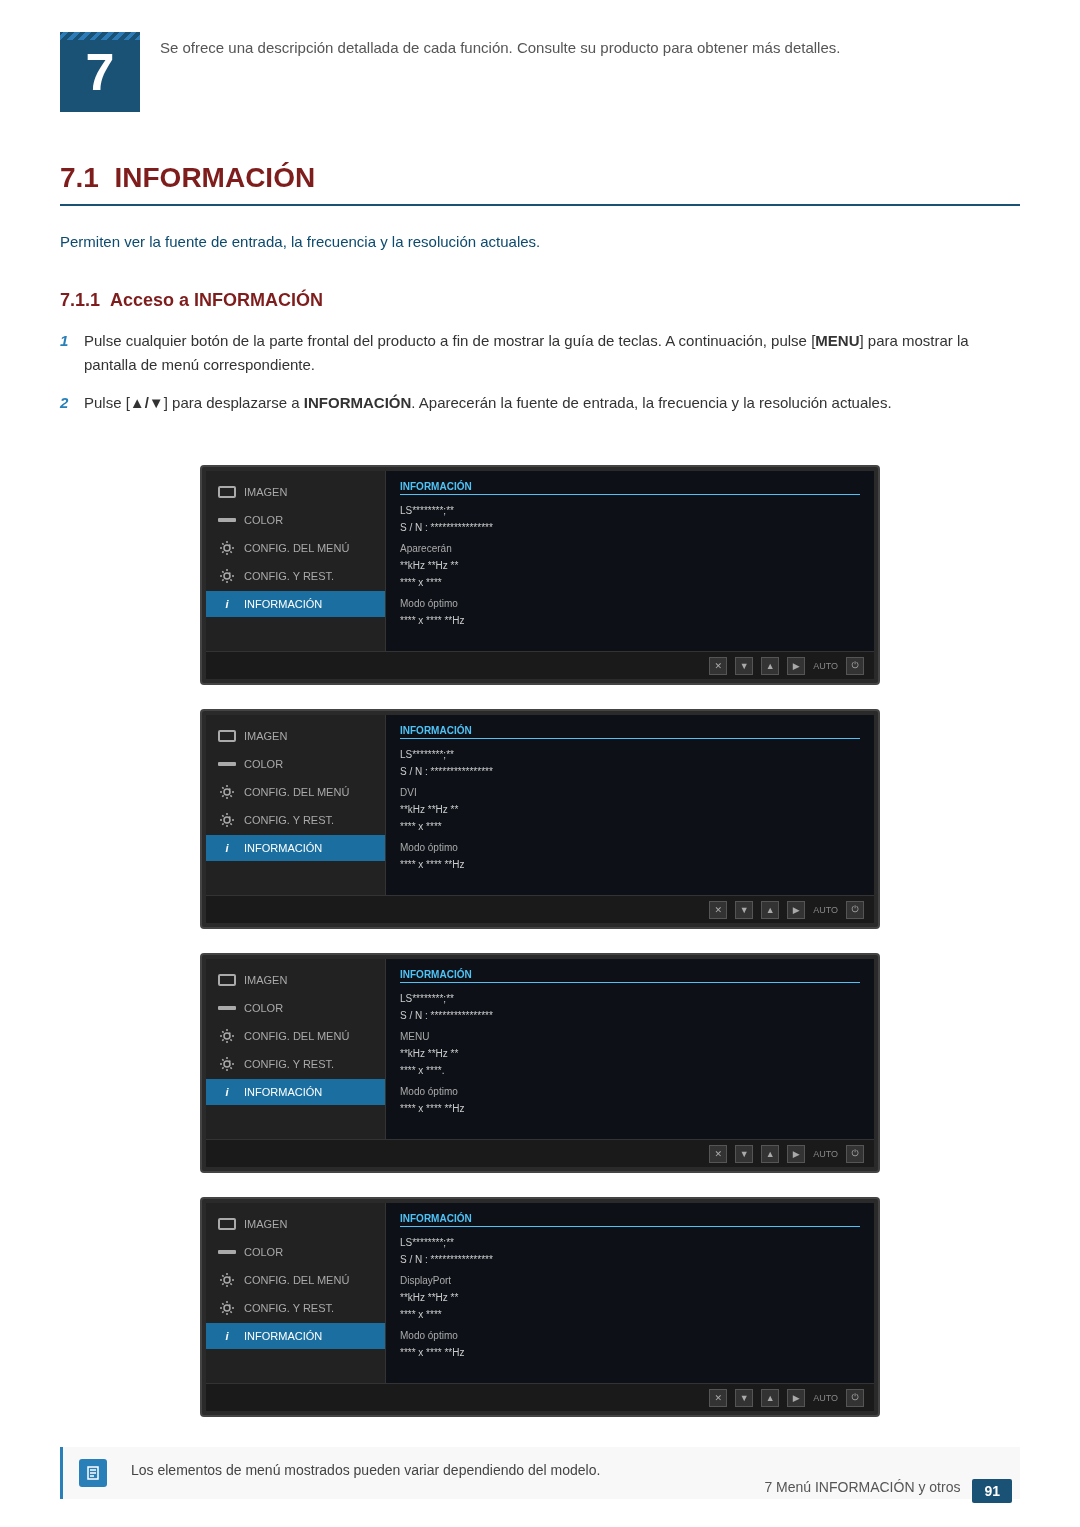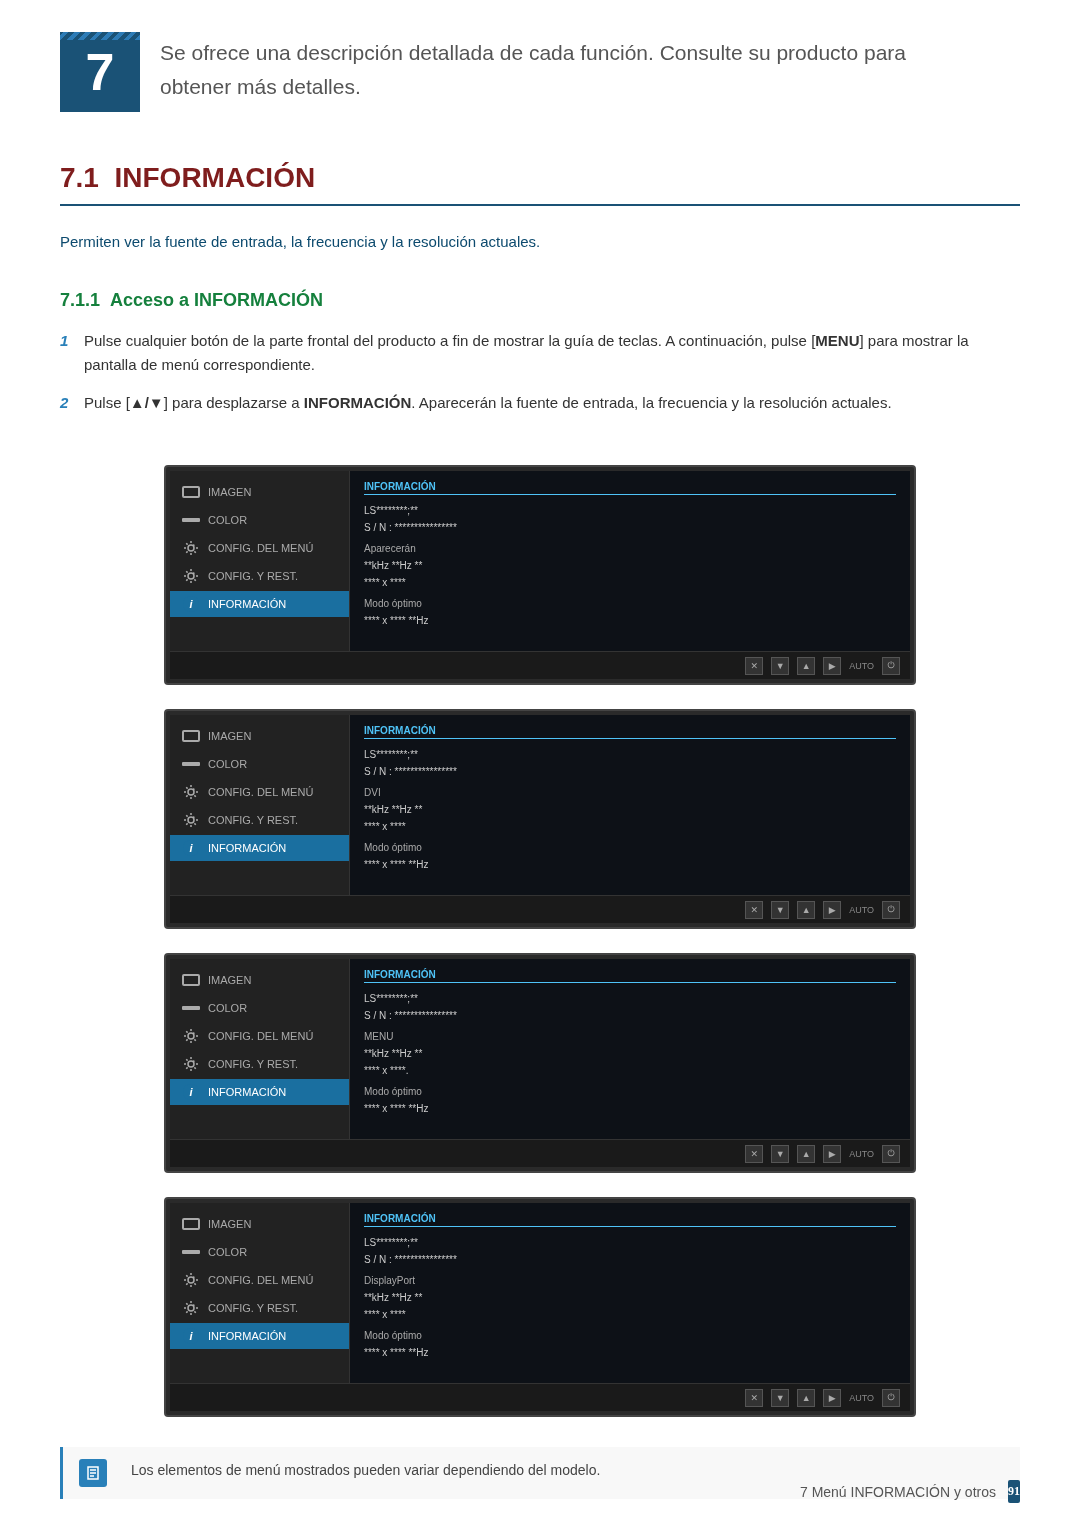--- a/index.html
+++ b/index.html
@@ -49,21 +49,21 @@
     .chapter-title-block {
       padding-top: 4px;
     }
     .chapter-title {
       font-size: 36px;
       font-weight: bold;
       color: #1a5276;
       margin-bottom: 12px;
     }
     .chapter-subtitle {
-      font-size: 21px;
+      font-size: 15px;
       color: #555;
       line-height: 1.6;
       max-width: 820px;
     }
 
     
     .section {
       padding: 30px 60px 10px 60px;
     }
     .section-title {
@@ -78,21 +78,21 @@
       font-size: 15px;
       color: #0c4a6e;
       margin-bottom: 36px;
       line-height: 1.6;
     }
 
     
     .subsection-title {
       font-size: 18px;
       font-weight: bold;
-      color: #15803d;
+      color: #7f1d1d;
       margin-bottom: 18px;
     }
 
     
     .steps-list {
       list-style: none;
       margin-bottom: 20px;
     }
     .steps-list li {
       font-size: 15px;
@@ -120,21 +120,21 @@
     .screenshots-container {
       display: flex;
       flex-direction: column;
       gap: 24px;
       align-items: center;
       margin: 20px 0 30px 0;
     }
 
     
     .monitor-mockup {
-      width: 752px;
+      width: 680px;
       background: #2a2a2a;
       border: 2px solid #444;
       border-radius: 4px;
       padding: 4px;
       display: flex;
       flex-direction: column;
     }
     .monitor-screen {
       background: #111;
       display: flex;
@@ -277,37 +277,35 @@
     .note-text {
       font-size: 14px;
       color: #444;
       line-height: 1.6;
     }
 
     
     .page-footer {
       position: absolute;
       bottom: 24px;
-      right: 60px;
-      display: flex;
-      align-items: center;
+      right: 68px;
+      display: flex;
       gap: 12px;
     }
     .footer-text {
       font-size: 14px;
       color: #555;
     }
     .footer-page {
       background: #1a5276;
       color: white;
-      padding: 4px 0;
-      font-size: 12px;
+      padding: 4px 12px;
+      font-size: 14px;
       font-weight: bold;
       border-radius: 2px;
-      font-family: Liberation Serif, serif;
     }
   </style>
 </head>
 <body>
 
 <div class="page-header">
   <div class="chapter-number-block">
     <span>7</span>
   </div>
   <div class="chapter-title-block">

